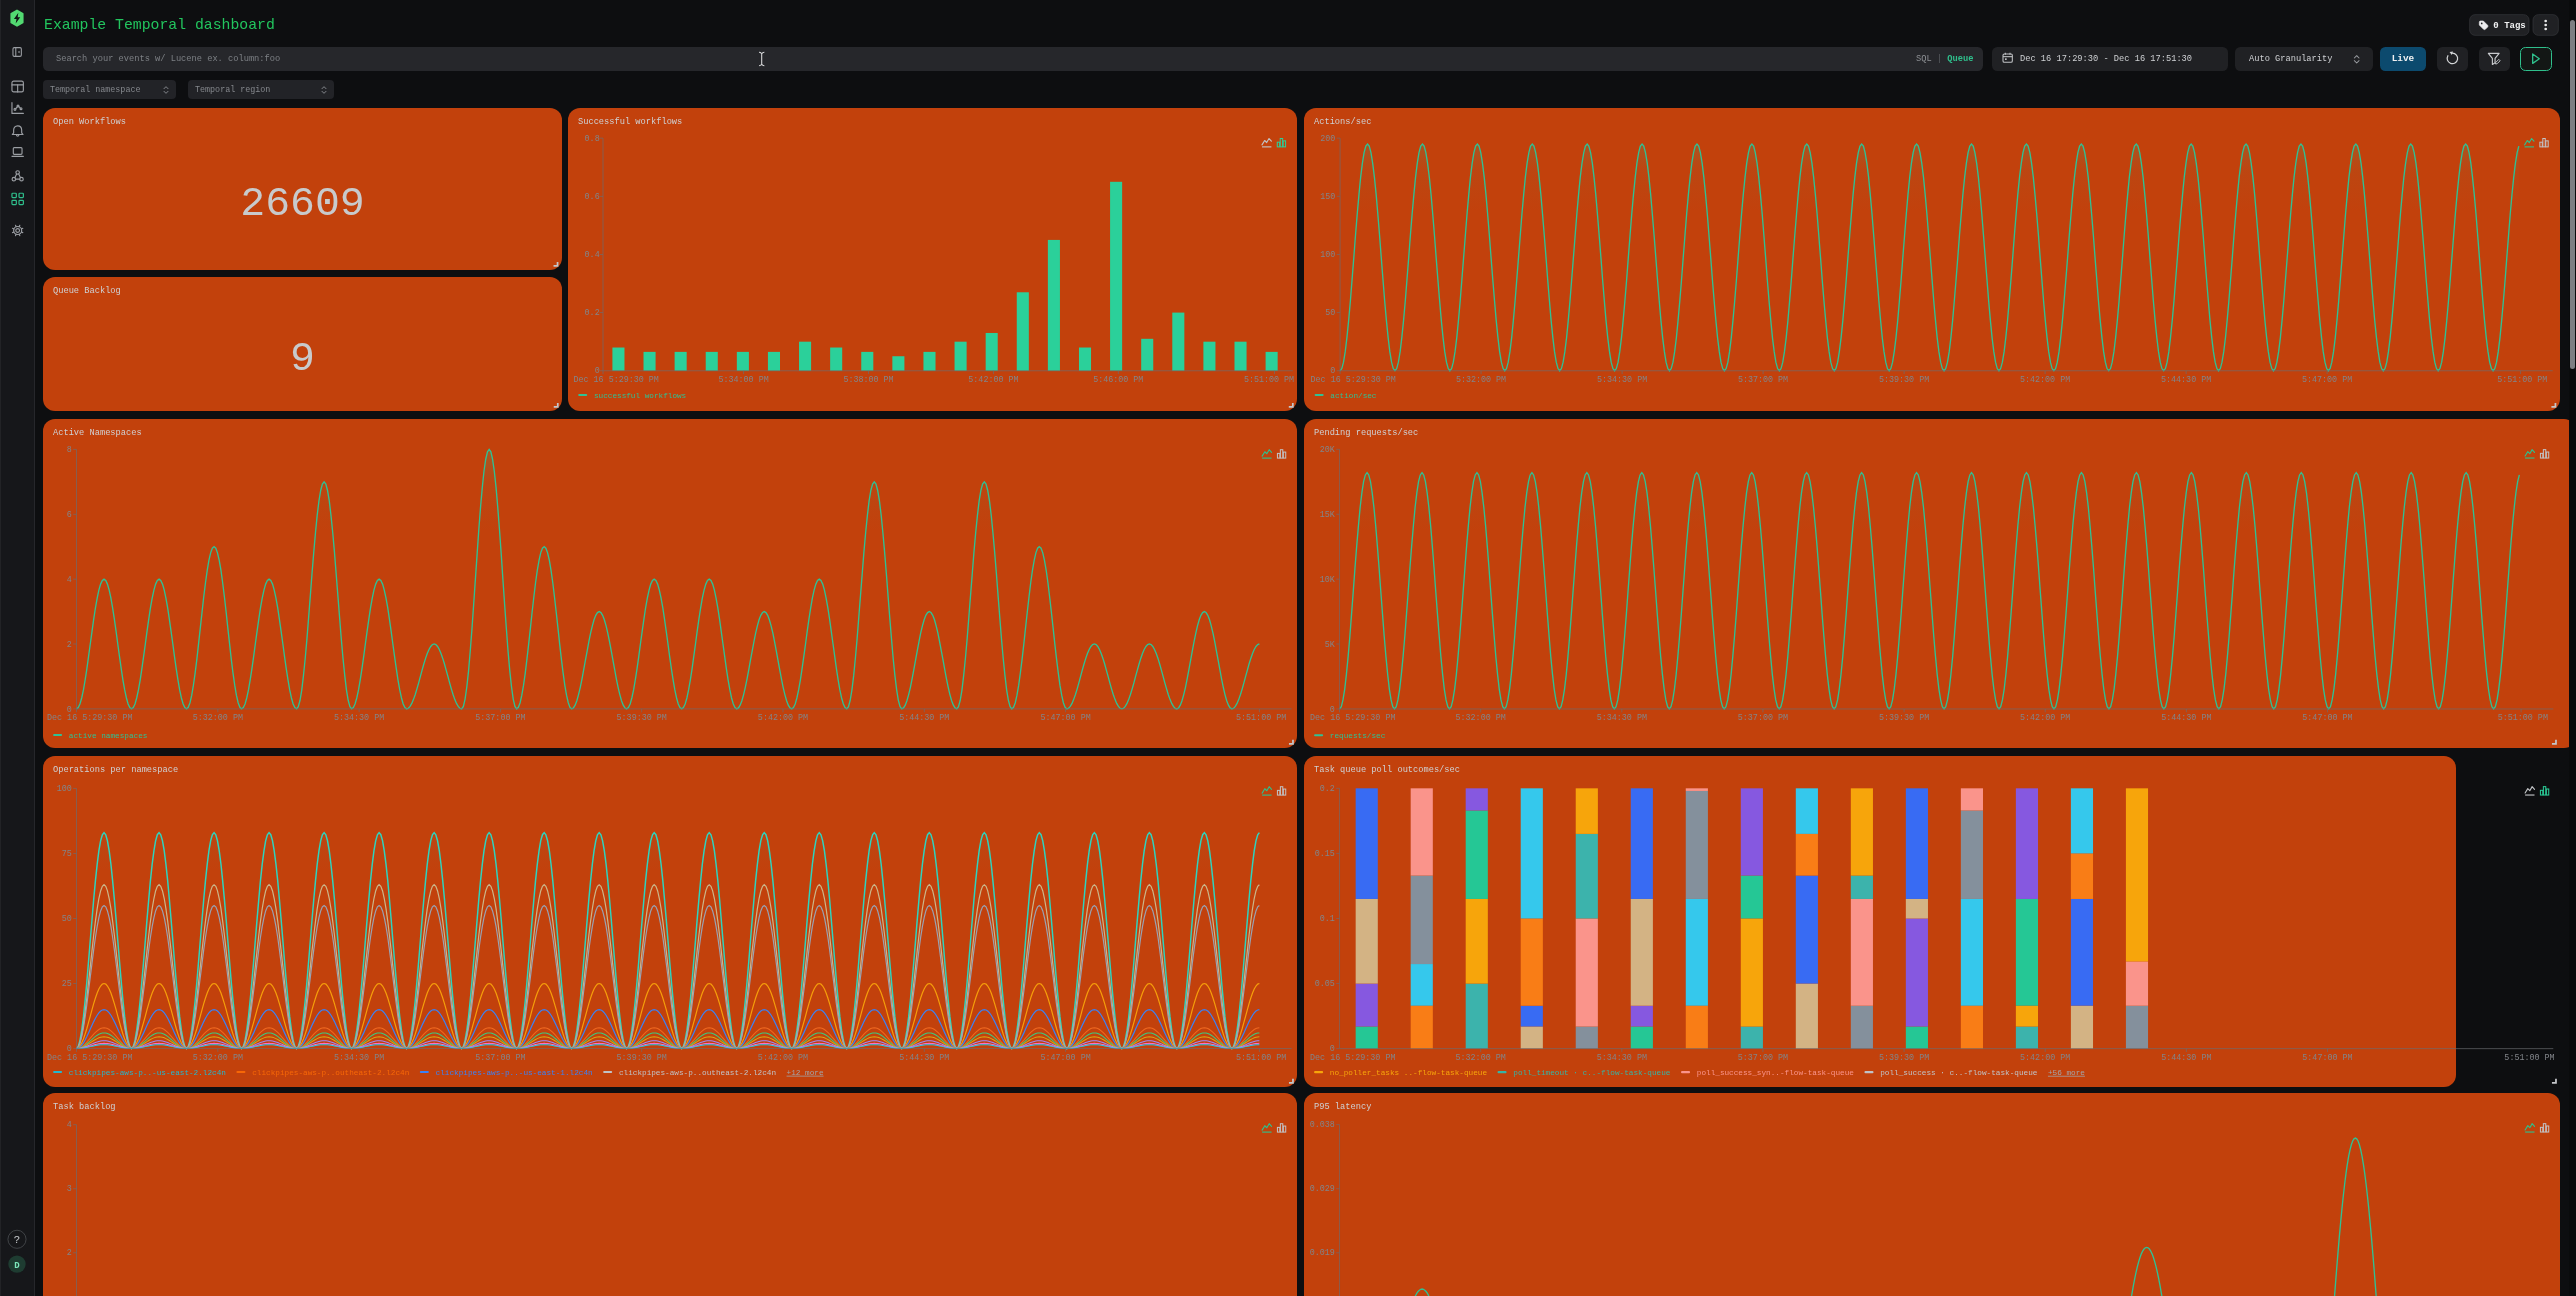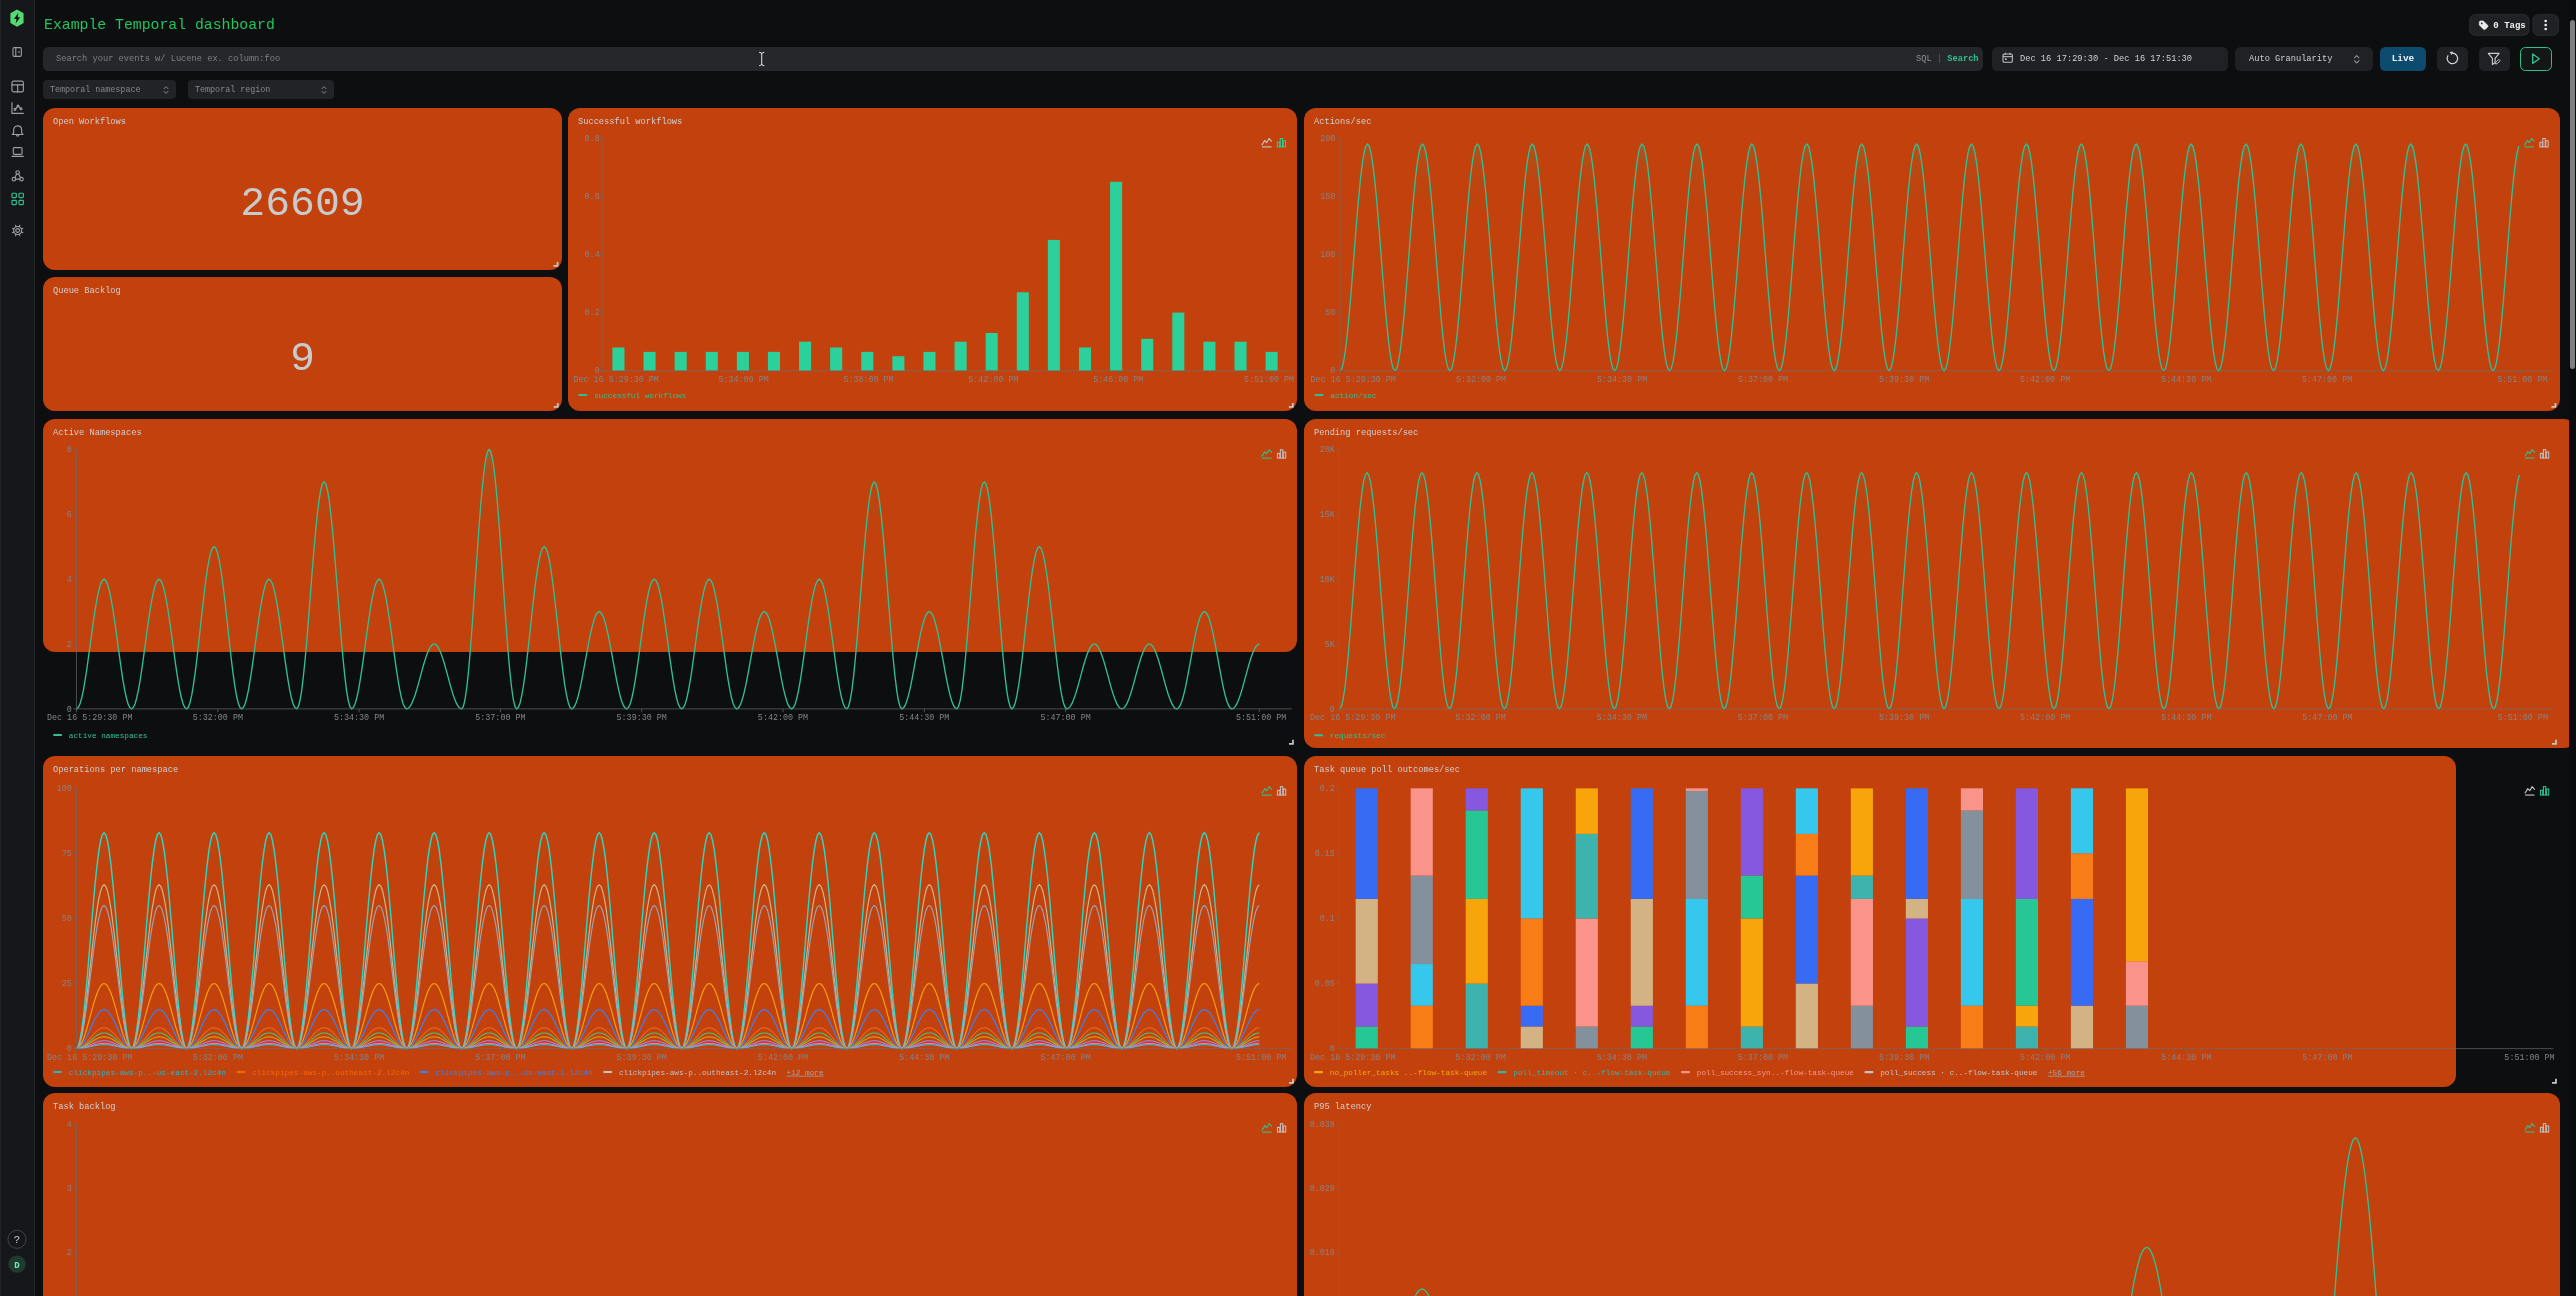--- a/index.html
+++ b/index.html
@@ -74,21 +74,21 @@
       <circle cx="4.6" cy="4.6" r="1.3" fill="#1f2023"></circle>
     </g>
     <text x="36" y="23" font-size="13.5" fill="#f0f1f2" font-weight="bold">0 Tags</text>
     <rect x="95.5" y="2.5" width="38" height="31" rx="8" fill="#202124" stroke="#36383d"></rect>
     <circle cx="114.5" cy="12" r="2" fill="#e8e9ea"></circle>
     <circle cx="114.5" cy="18" r="2" fill="#e8e9ea"></circle>
     <circle cx="114.5" cy="24" r="2" fill="#e8e9ea"></circle>
   </svg>
 <div class="abs" style="left:43px;top:47px;width:1940px;height:23.5px;background:#26272b;border-radius:5.4px;"></div>
 <div class="abs" style="left:56px;top:54px;font-size:8.7px;color:#7d8085;white-space:pre;">Search your events w/ Lucene ex. column:foo</div>
-<div class="abs" style="left:1916px;top:54px;font-size:8.7px;color:#8d9094;white-space:pre;">SQL <span style="color:#5a5d61">|</span> <span style="color:#2fbf8c;font-weight:bold">Search</span></div>
+<div class="abs" style="left:1916px;top:54px;font-size:8.7px;color:#8d9094;white-space:pre;">SQL <span style="color:#5a5d61">|</span> <span style="color:#2fbf8c;font-weight:bold">Queue</span></div>
 <svg class="abs" style="left:757px;top:51px" width="9.4" height="16" viewBox="0 0 14 24">
     <path d="M3 2 C5 2 6 3 7 4 C8 3 9 2 11 2 M7 4 L7 20 M3 22 C5 22 6 21 7 20 C8 21 9 22 11 22" fill="none" stroke="#d9dadc" stroke-width="1.6"></path>
   </svg>
 <div class="abs" style="left:1992px;top:47px;width:236px;height:23.5px;background:#202124;border-radius:5.4px;"></div>
 <svg class="abs" style="left:2002px;top:52px" width="12" height="12" viewBox="0 0 18 18">
     <rect x="1.5" y="3" width="14" height="12.5" rx="2" fill="none" stroke="#c0c2c5" stroke-width="1.6"></rect>
     <line x1="1.5" y1="7" x2="15.5" y2="7" stroke="#c0c2c5" stroke-width="1.6"></line>
     <line x1="5" y1="1" x2="5" y2="4" stroke="#c0c2c5" stroke-width="1.6"></line>
     <line x1="12" y1="1" x2="12" y2="4" stroke="#c0c2c5" stroke-width="1.6"></line>
     <rect x="4.5" y="9.5" width="2.5" height="2.5" fill="#c0c2c5"></rect>
@@ -243,21 +243,21 @@
       <rect x="15.0" y="426.5" width="13.5" height="3" rx="1.5" fill="#2fc194"></rect>
       <text x="38.5" y="432.0" font-size="11.5" fill="#2fc194">action/sec</text>
       <path d="M1820,55 L1824,48.5 L1827,51.5 L1830.5,45.5 L1834,49.5" fill="none" stroke="#2fbf8c" stroke-width="1.7" stroke-linejoin="round" stroke-linecap="round"></path>
       <line x1="1820" y1="58" x2="1834" y2="58" stroke="#2fbf8c" stroke-width="1.7"></line>
       <rect x="1842.8" y="51" width="3.6" height="7" fill="none" stroke="#c2c4c7" stroke-width="1.5"></rect>
       <rect x="1847.2" y="45.5" width="3.6" height="12.5" fill="none" stroke="#c2c4c7" stroke-width="1.5"></rect>
       <rect x="1851.6" y="49" width="3.6" height="9" fill="none" stroke="#c2c4c7" stroke-width="1.5"></rect>
       <path d="M1860,446 L1866,446 L1866,440" fill="none" stroke="#c4c6c9" stroke-width="2.6"></path>
     </svg>
   </div>
-<div class="panel" style="left:43px;top:419px;width:1254px;height:233px;">
+<div class="panel" style="left:43px;top:419px;width:1254px;height:329px;">
     <div class="ptitle">Active Namespaces</div>
     <svg class="psvg" width="1254" height="329" viewBox="0 0 1870 490" font-family="&quot;Liberation Mono&quot;, monospace">
       <defs>
         <linearGradient id="g2" gradientUnits="userSpaceOnUse" x1="0" y1="45" x2="0" y2="432">
           <stop offset="0" stop-color="#2fc194" stop-opacity="0.18"></stop>
           <stop offset="0.13" stop-color="#2fc194" stop-opacity="0.04"></stop>
           <stop offset="0.32" stop-color="#2fc194" stop-opacity="0"></stop>
           <stop offset="1" stop-color="#2fc194" stop-opacity="0"></stop>
         </linearGradient>
       </defs>

